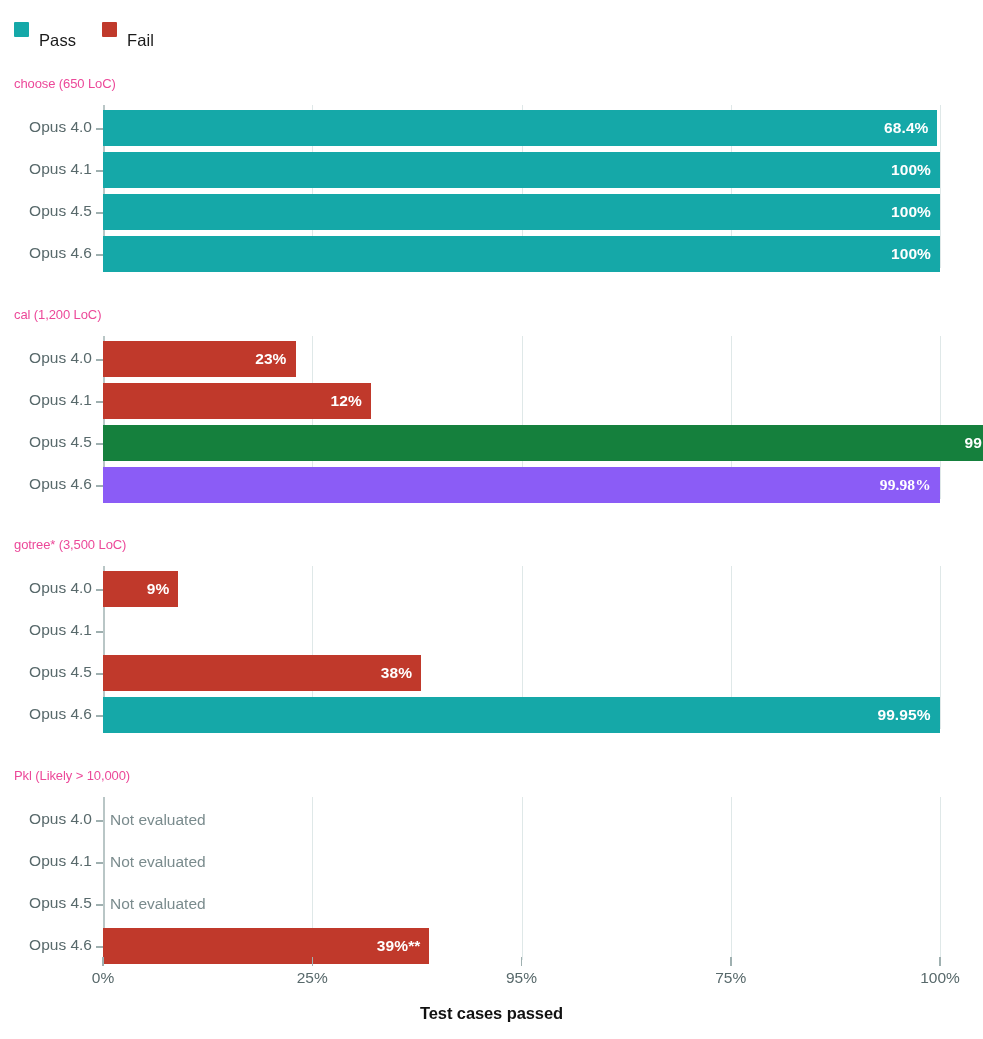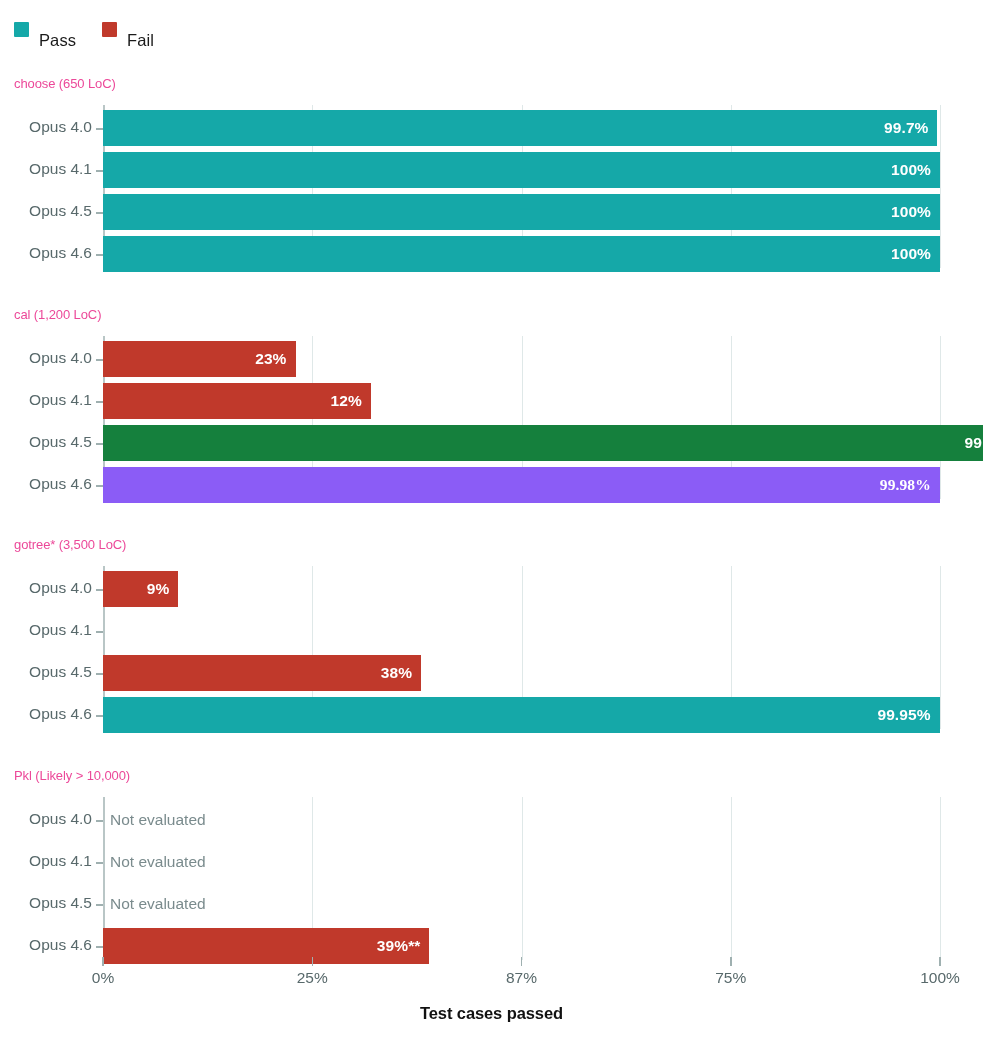--- a/index.html
+++ b/index.html
@@ -164,21 +164,21 @@
         <div class="gridline" style="left: 312.25px; height: 163px;"></div>
         <div class="gridline" style="left: 521.5px; height: 163px;"></div>
         <div class="gridline" style="left: 730.75px; height: 163px;"></div>
         <div class="gridline" style="left: 940px; height: 163px;"></div>
         <div class="axis-line" style="height: 163px;"></div>
         <div class="ytick" style="top: 23px;"></div>
         <div class="ylabel-wrap" style="top: 13px;">
           <div class="ylabel">Opus 4.0</div>
         </div>
         <div class="bar" style="top: 5px; left: 103px; width: 834.489px; background: rgb(21, 168, 168);">
-          <span class="bar-value">99.7%</span>
+          <span class="bar-value">68.4%</span>
         </div>
         <div class="ytick" style="top: 65px;"></div>
         <div class="ylabel-wrap" style="top: 55px;">
           <div class="ylabel">Opus 4.1</div>
         </div>
         <div class="bar" style="top: 47px; left: 103px; width: 837px; background: rgb(21, 168, 168);">
           <span class="bar-value">100%</span>
         </div>
         <div class="ytick" style="top: 107px;"></div>
         <div class="ylabel-wrap" style="top: 97px;">
@@ -303,18 +303,18 @@
     </div>
   </div>
 
 <div id="xaxis">
   <div id="xaxis-title">Test cases passed</div>
 <div class="xtick-mark" style="left: 102.25px;"></div>
     <div class="xtick-label" style="left: 103px;">0%</div>
     <div class="xtick-mark" style="left: 311.5px;"></div>
     <div class="xtick-label" style="left: 312.25px;">25%</div>
     <div class="xtick-mark" style="left: 520.75px;"></div>
-    <div class="xtick-label" style="left: 521.5px;">87%</div>
+    <div class="xtick-label" style="left: 521.5px;">95%</div>
     <div class="xtick-mark" style="left: 730px;"></div>
     <div class="xtick-label" style="left: 730.75px;">75%</div>
     <div class="xtick-mark" style="left: 939.25px;"></div>
     <div class="xtick-label" style="left: 940px;">100%</div>
   </div>
 
 </body></html>

